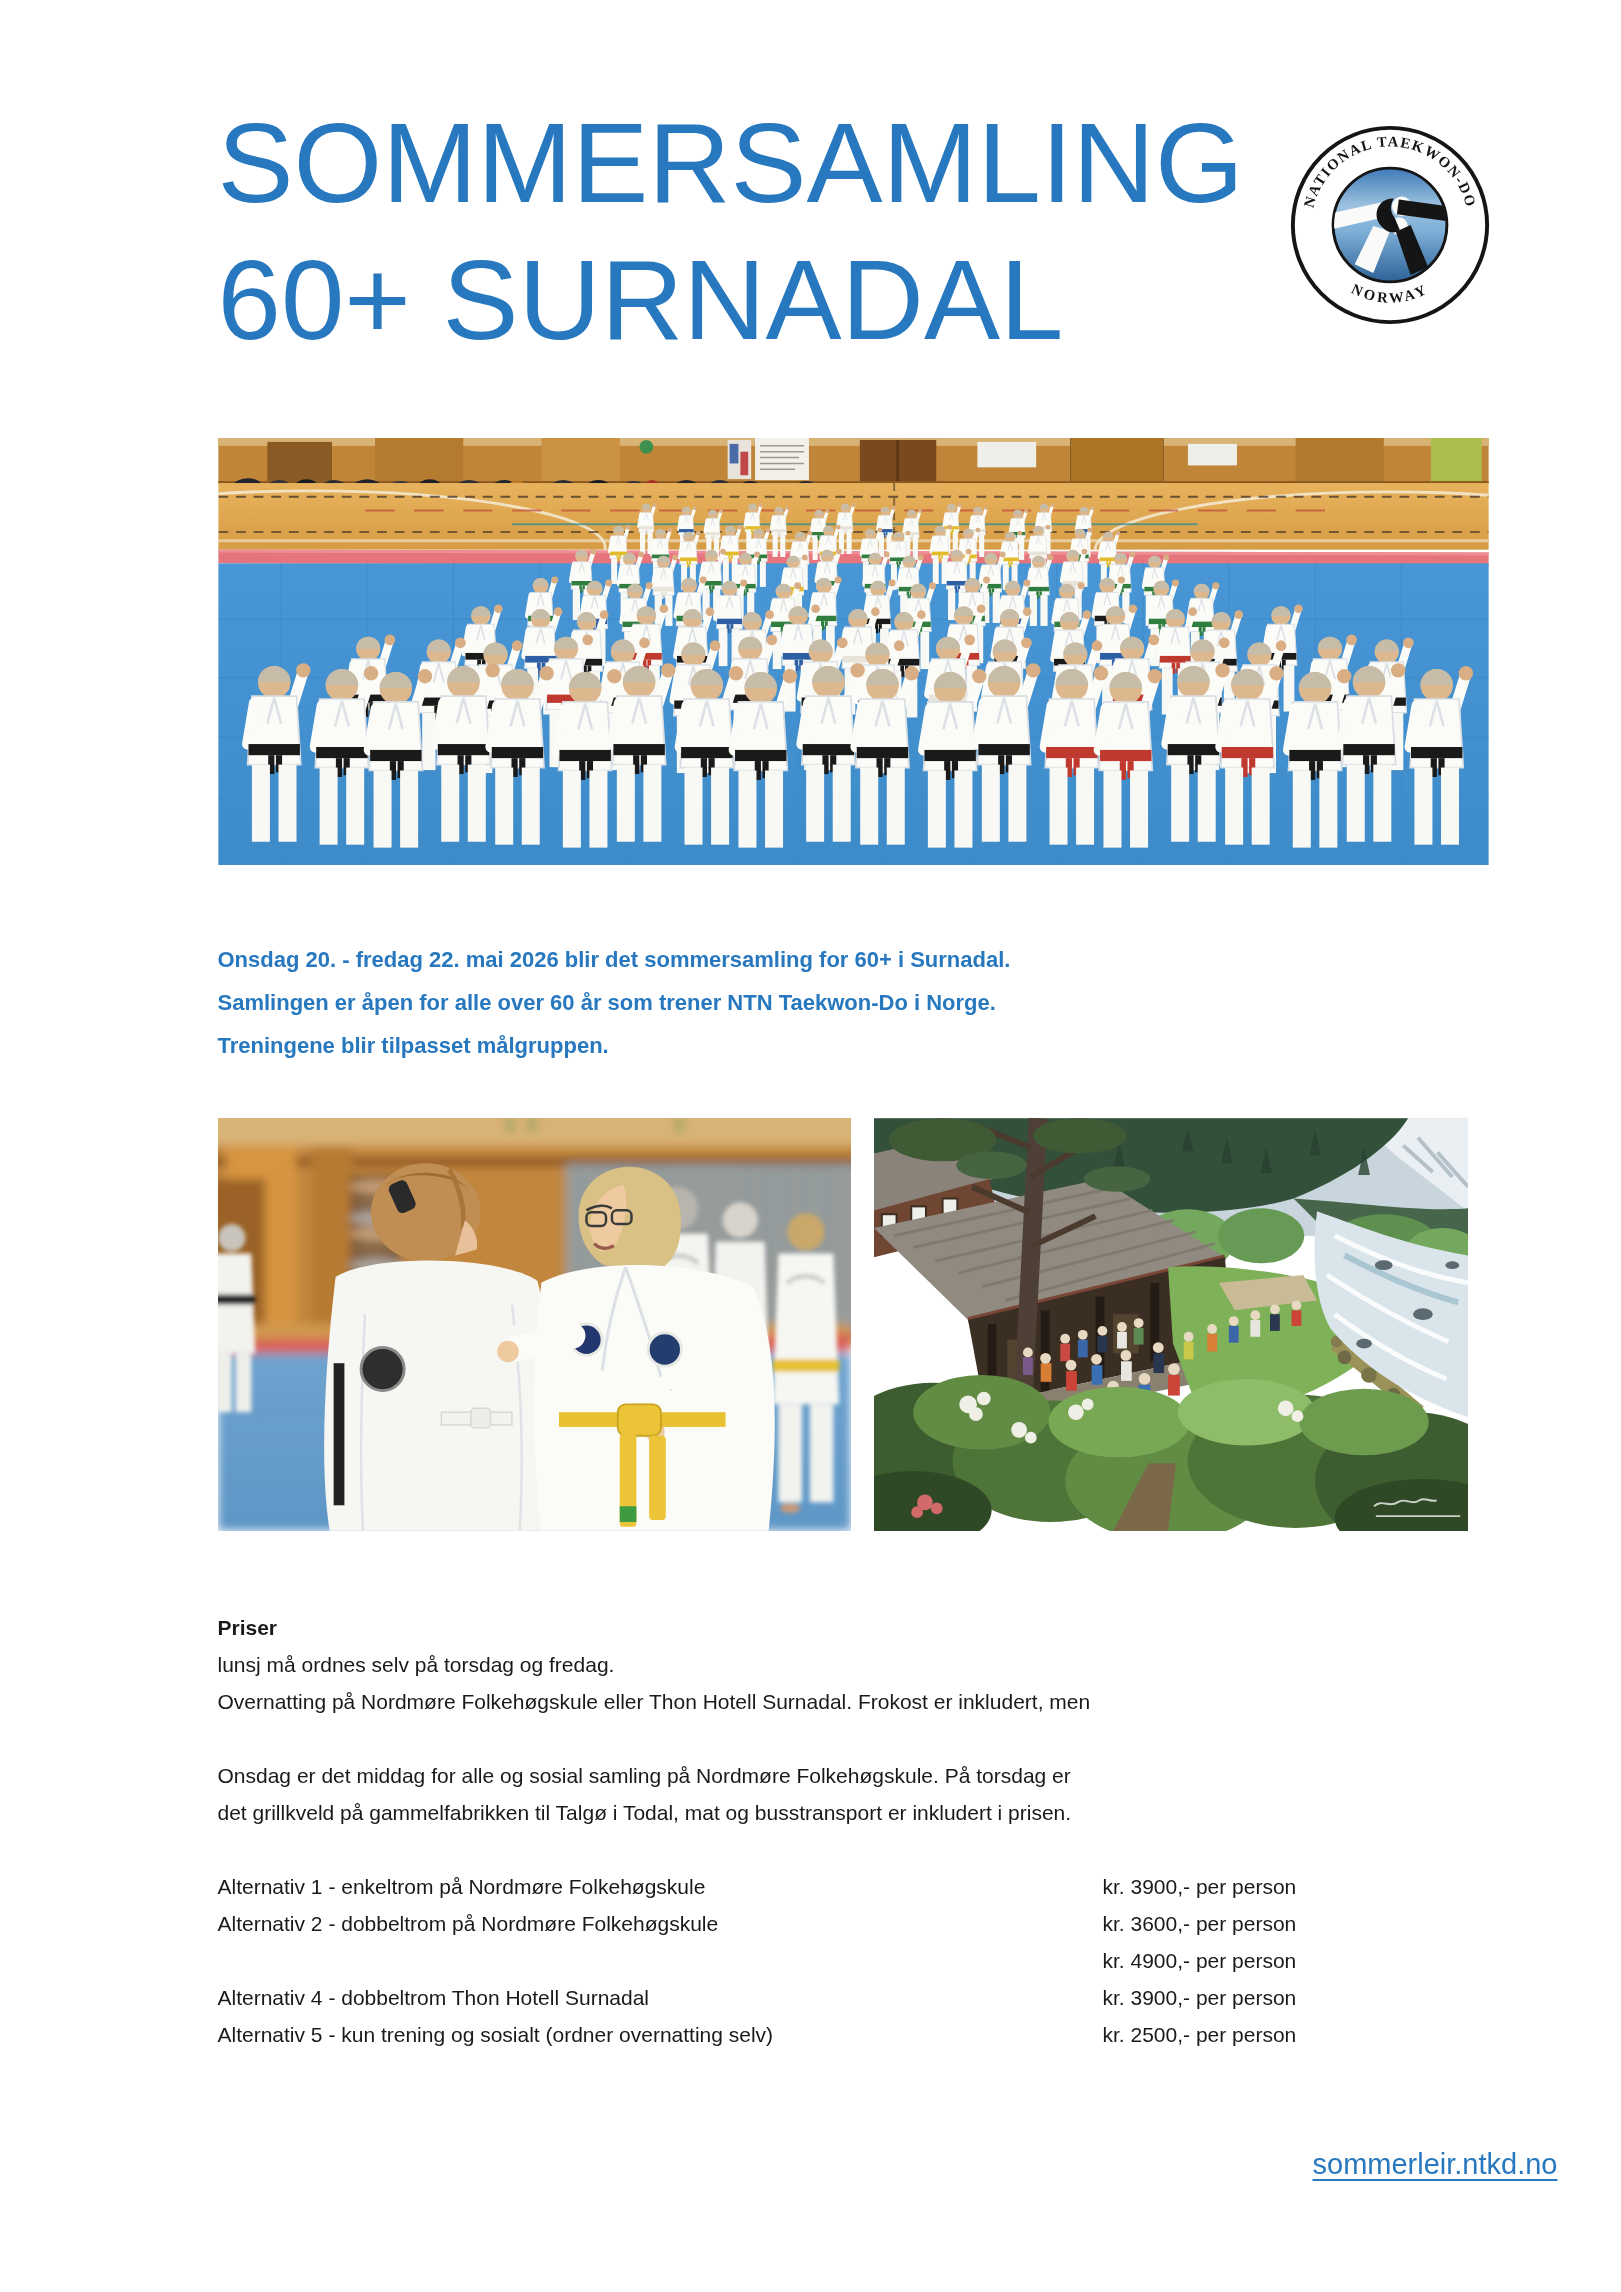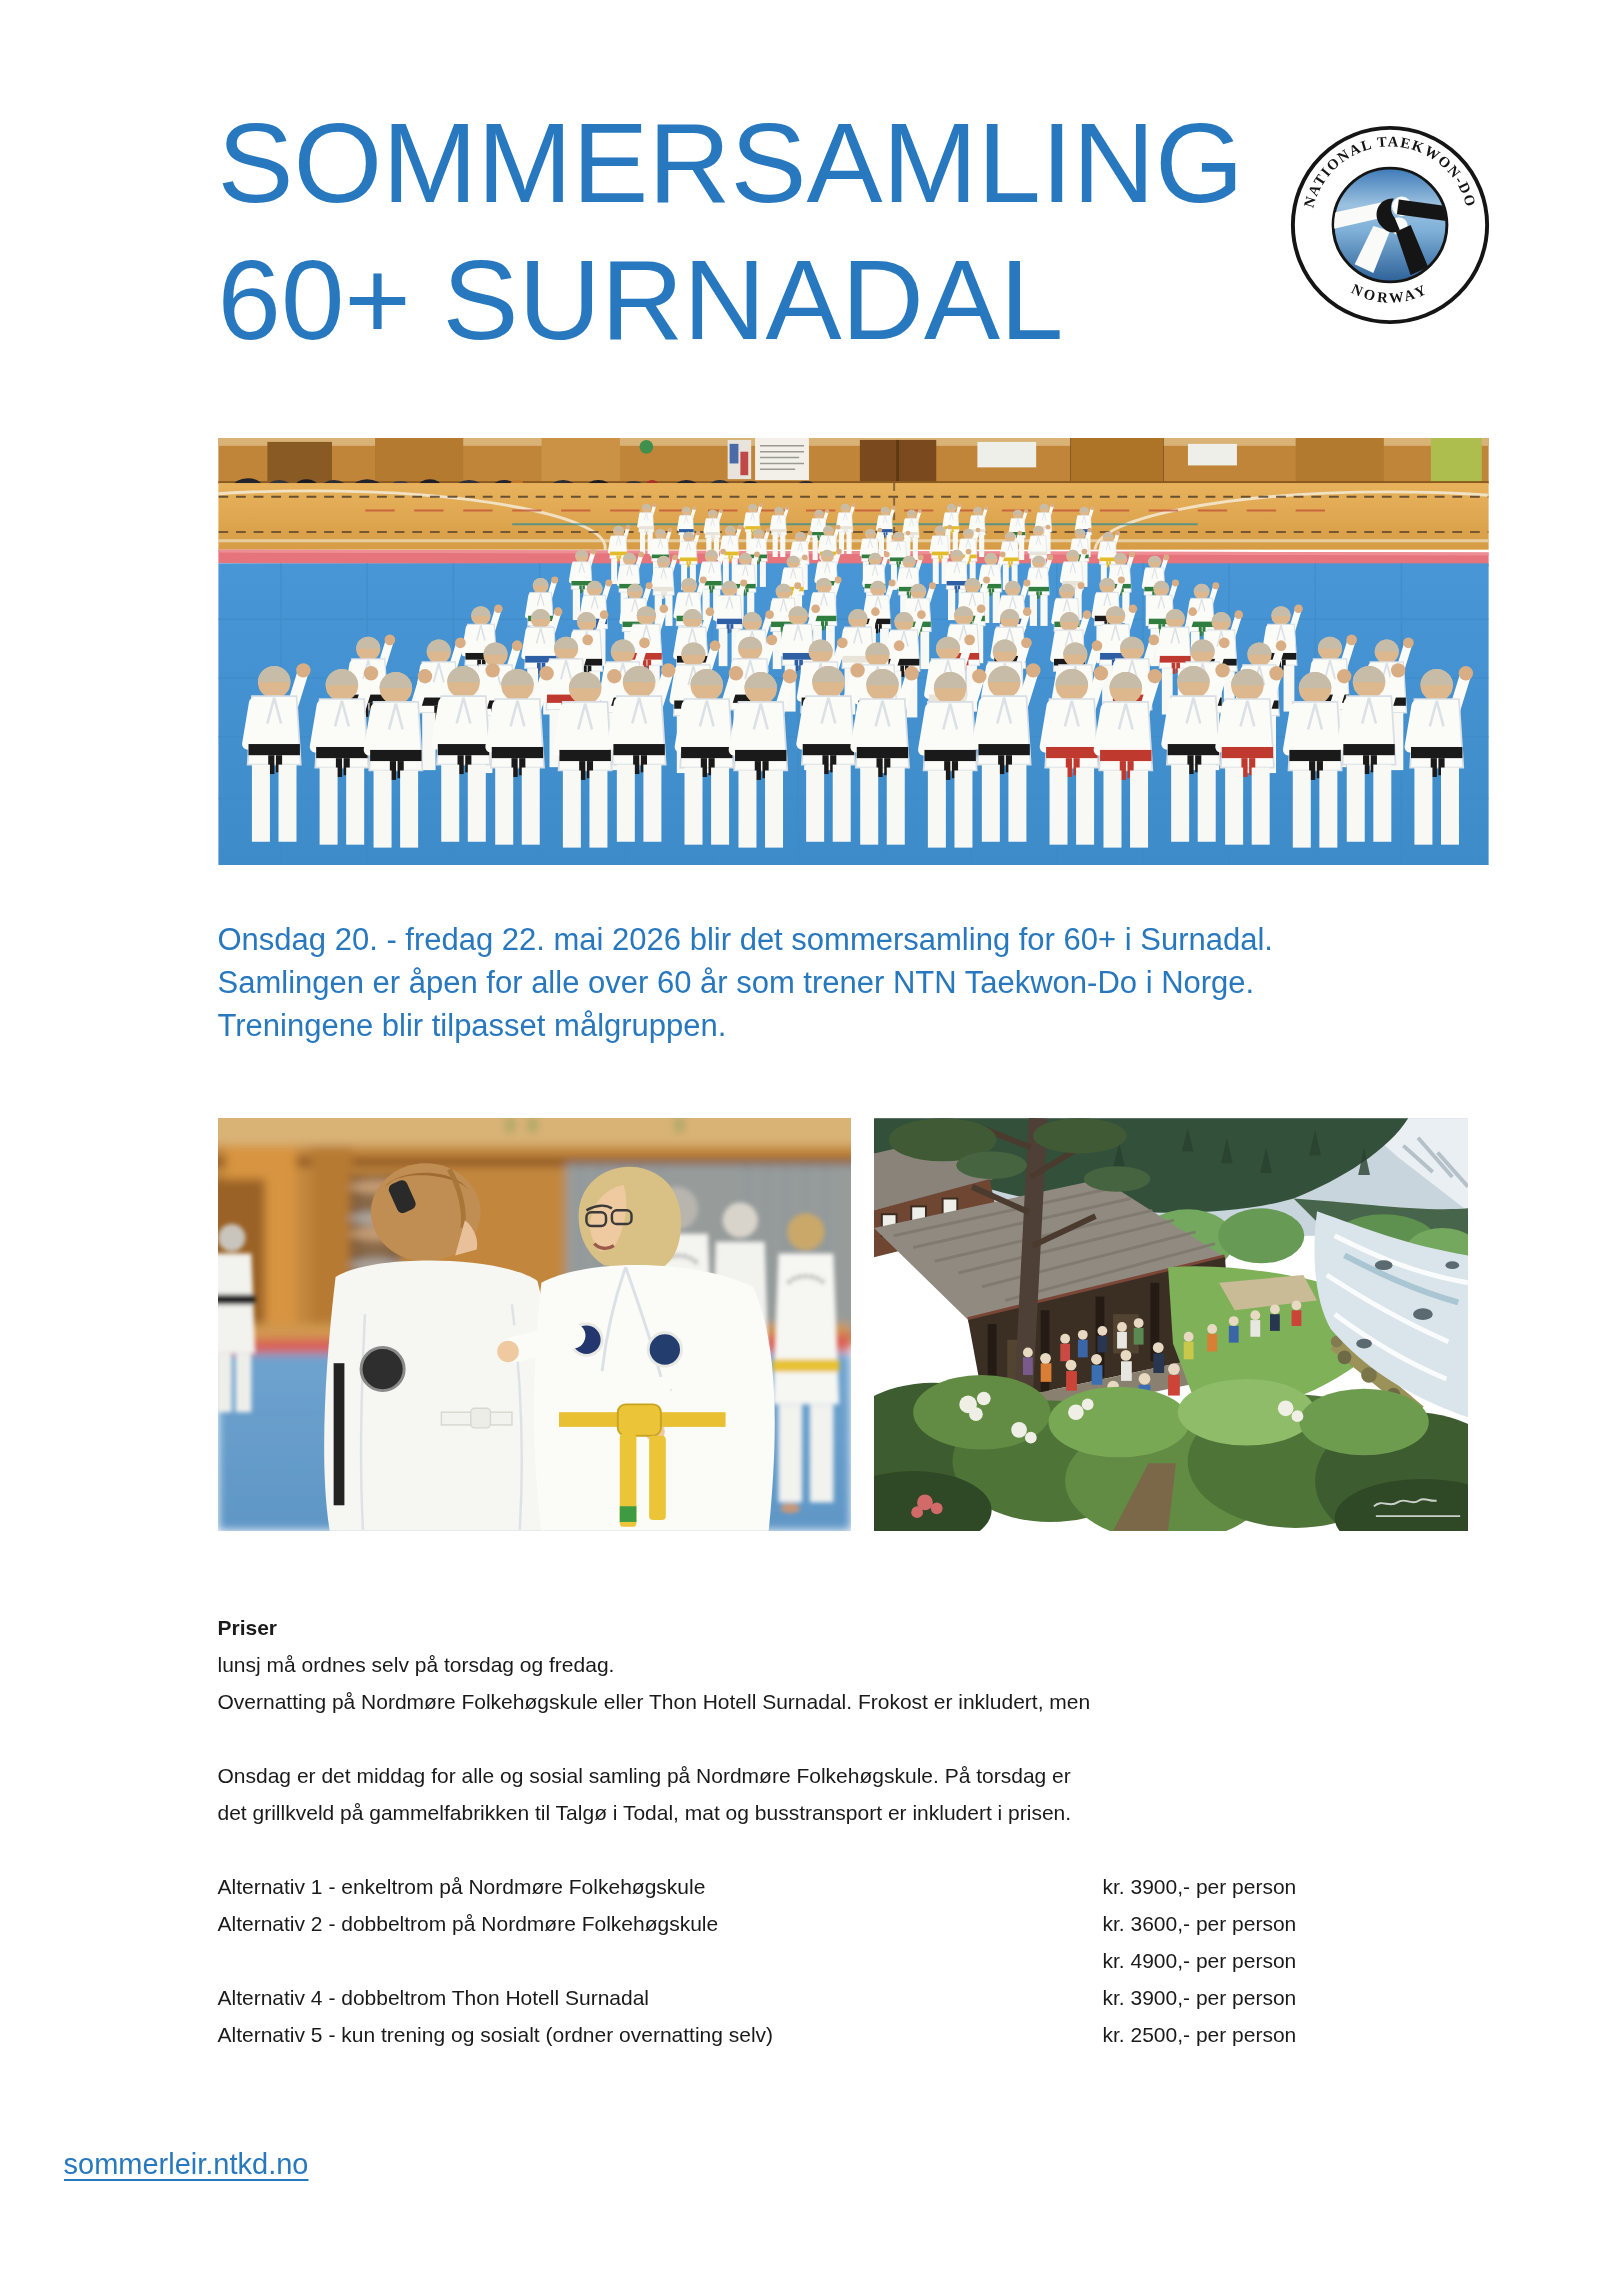--- a/index.html
+++ b/index.html
@@ -10,29 +10,29 @@
   .title{
     position:absolute;left:154px;top:94px;font-size:114px;line-height:137px;
     font-weight:400;color:var(--accent-blue,#2778BE);white-space:nowrap;letter-spacing:0;
   }
   .logo{position:absolute;left:1223px;top:122px;width:206px;height:206px;}
   svg.photo{position:absolute;display:block;}
   #photo-main{left:154px;top:438px;width:1271px;height:427px;}
   #photo-left{left:154px;top:1118px;width:633px;height:413px;}
   #photo-right{left:810px;top:1118px;width:594px;height:413px;}
   .intro{
-    position:absolute;left:154px;top:918px;font-size:31px;line-height:43px;
-    font-weight:400;color:var(--accent-blue,#2778BE);white-space:nowrap;
+    position:absolute;left:154px;top:938px;font-size:22px;line-height:43px;
+    font-weight:700;color:var(--accent-blue,#2778BE);white-space:nowrap;
   }
   .pricing{position:absolute;left:154px;top:1609px;font-size:21px;line-height:37px;white-space:nowrap;}
   .pricing .bold{font-weight:700;}
   .gap{height:37px;}
   .price-row{position:relative;height:37px;}
   .price-value{position:absolute;left:885px;top:0;}
-  .footer{position:absolute;left:0;right:12px;top:2146px;text-align:left;font-size:29px;line-height:37px;}
+  .footer{position:absolute;left:0;right:0;top:2146px;text-align:right;font-size:29px;line-height:37px;}
   .footer a{
     color:var(--link-blue,#2778BE);text-decoration:underline;
     text-decoration-thickness:2px;text-underline-offset:4.9px;cursor:pointer;
   }
   .logo-arc-text{font-family:"Liberation Serif", serif;font-weight:700;font-size:15px;letter-spacing:1.5px;fill:#151515;}
 </style>
 </head>
 <body>
 
 <div class="page">

